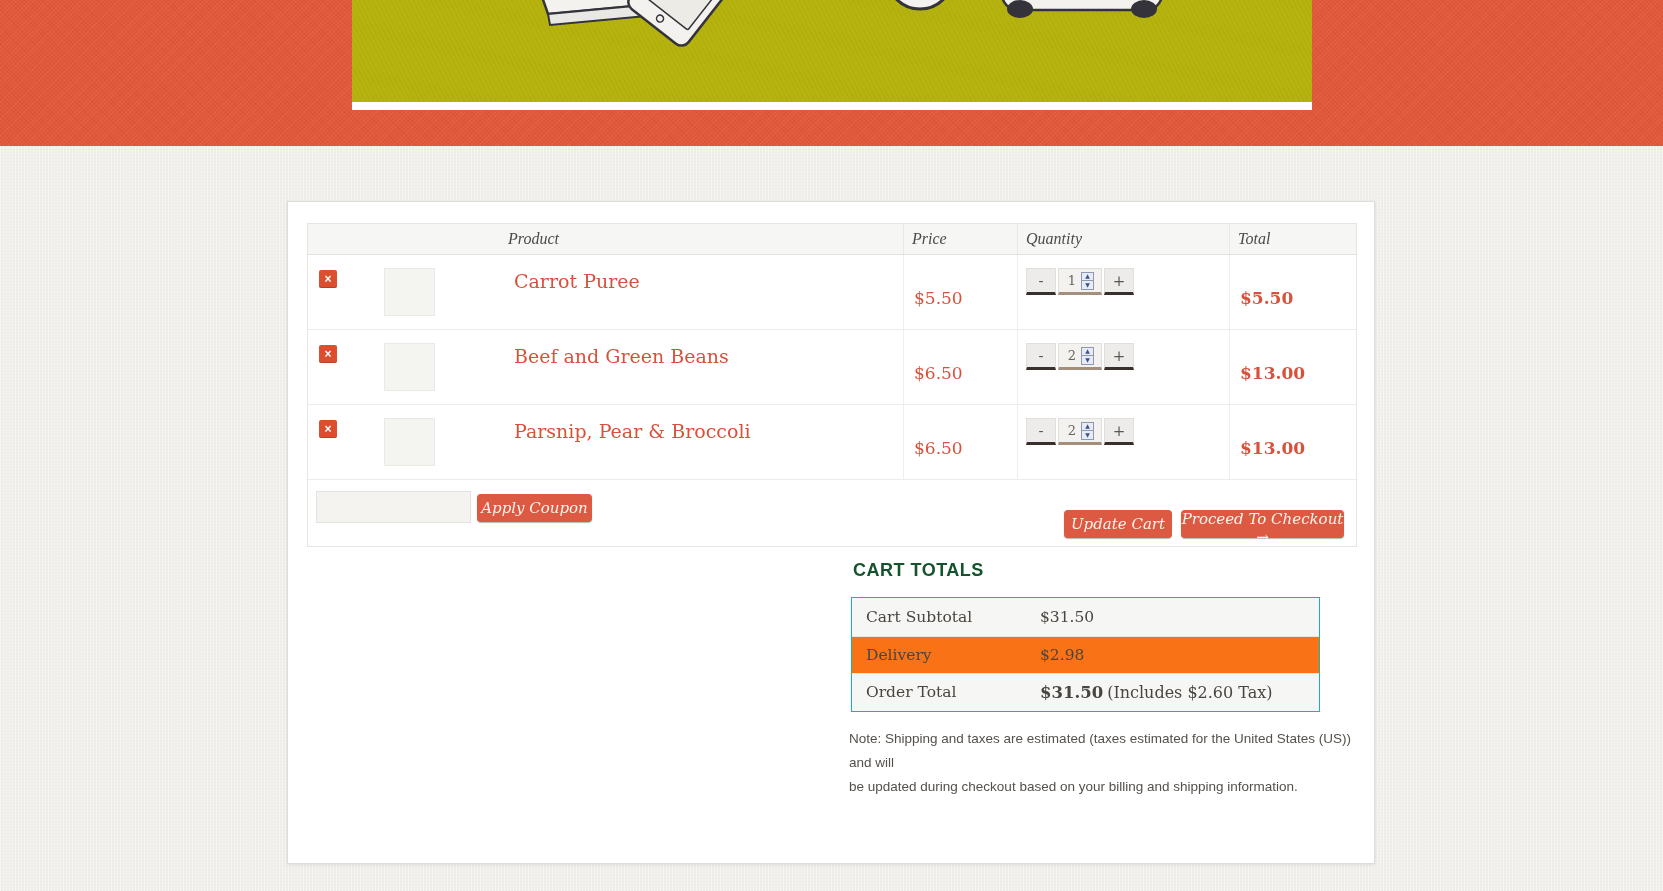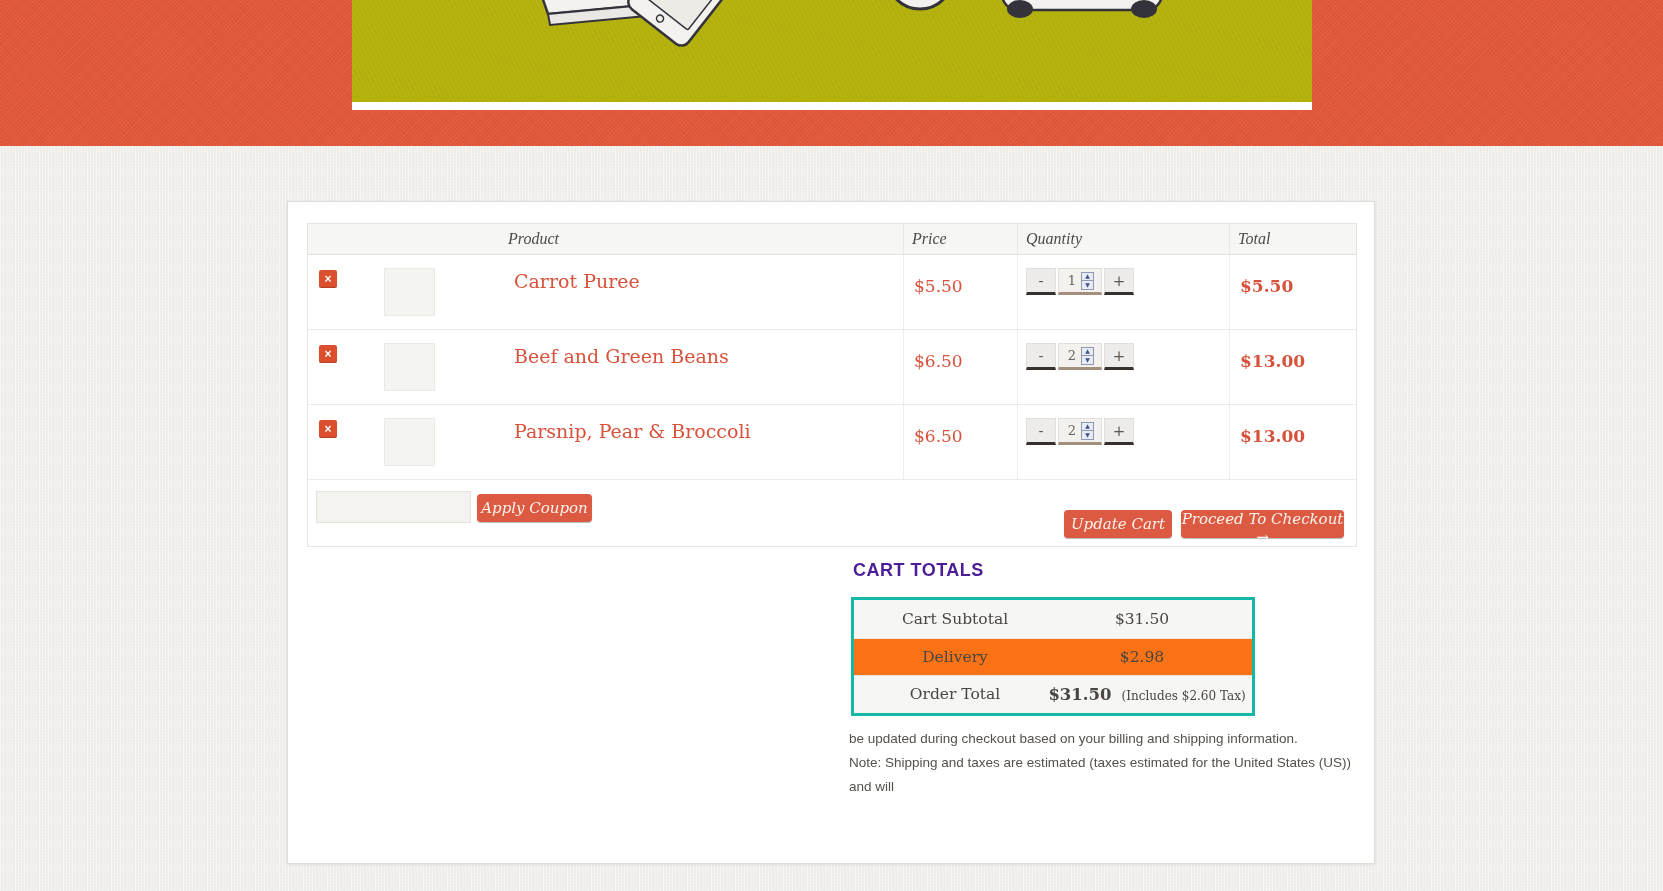--- a/index.html
+++ b/index.html
@@ -55,21 +55,21 @@
     margin-left:11px; margin-top:2px; width:18px; height:18px; flex:0 0 auto;
     background:#dc4f2e; color:#fff; border:none; border-radius:2px;
     font:bold 12px/16px "Liberation Sans", sans-serif; cursor:pointer;
     box-shadow:inset 0 -1px 0 rgba(0,0,0,.18);
   }
   .thumb { margin-left:47px; width:51px; height:48px; background:#f4f4f1; border:1px solid #eae9e6; cursor:pointer; }
   .pname {
     margin-left:79px; margin-top:2px; font-size:19px;
     color:#d8513b; text-decoration:none; cursor:pointer; white-space:nowrap;
   }
-  .money { padding-left:10px; font-size:17px; color:#d8513b; margin-top:8px; display:inline-block; }
+  .money { padding-left:10px; font-size:17px; color:#d8513b; margin-top:20px; display:inline-block; }
   .money.em { font-weight:bold; }
   .stepper { display:flex; align-items:flex-start; margin-left:8px; }
   .step {
     width:30px; height:27px; background:#edecea; border:1px solid #e0dfdc; border-bottom:3px solid #38302c;
     color:#5f5650; font:15px "DejaVu Serif", serif; cursor:pointer;
   }
   .step.minus { margin-right:2px; }
   .step.plus  { margin-left:2px; }
   .qbox {
     width:44px; height:27px; background:#f3f2ef; border:1px solid #e0dfdc; border-bottom:3px solid #a38f7b;
@@ -92,30 +92,30 @@
     font-style:italic; font-family:"DejaVu Serif", serif; font-size:15px;
     box-shadow:0 1px 1px rgba(0,0,0,.28); cursor:pointer;
   }
   .apply-btn   { position:absolute; left:169px; top:14px; width:115px; height:28px; }
   .update-btn  { position:absolute; left:756px; top:30px; width:108px; height:28px; }
   .proceed-btn { position:absolute; left:873px; top:30px; width:163px; height:28px; }
 
   
   .totals-heading {
     position:absolute; left:565px; top:358px;
-    font:bold 18px "Liberation Sans", sans-serif; letter-spacing:.5px; color:#4c1d95;
-  }
-  .totals-table { position:absolute; left:563px; top:395px; width:404px; border:3px solid #14b8a6;text-align:center; }
+    font:bold 18px "Liberation Sans", sans-serif; letter-spacing:.5px; color:#14532d;
+  }
+  .totals-table { position:absolute; left:563px; top:395px; width:469px; border:1px solid #14b8a6; }
   .totals-row { display:grid; grid-template-columns:188px 1fr; height:37.6px; align-items:center; border-top:1px solid #e7e6e3; background:#f97316; }
   .totals-row:first-child { border-top:none; }
   .totals-row.alt { background:#f6f6f4; }
   .tlabel { padding-left:14px; font-size:15.5px; color:#4a4540; }
   .tvalue { font-size:15.5px; color:#4a4540; }
   .tvalue .amt.em { font-weight:bold; font-size:16.5px; }
-  .tvalue .sfx { font-size:12px; margin-left:10px; }
+  .tvalue .sfx { font-size:16px; margin-left:4px; }
 
   .note { position:absolute; left:561px; top:525px; width:520px; font:13.5px "Liberation Sans", sans-serif; color:#54504b; }
   .note .note-line { display:block; line-height:24px; }
 </style>
 </head>
 <body>
 
 <div class="top-band">
   <div class="banner">
     <div class="banner-green">
@@ -269,16 +269,16 @@
 
   <div class="totals-row alt">
     <div class="tlabel">Order Total</div>
     <div class="tvalue">
       <span class="amt em">$31.50</span><span class="sfx">(Includes $2.60 Tax)</span>
     </div>
   </div>
 </div>
 
   <div class="note" id="note-host">
+      <span class="note-line">Note: Shipping and taxes are estimated (taxes estimated for the United States (US)) and will</span>
       <span class="note-line">be updated during checkout based on your billing and shipping information.</span>
-      <span class="note-line">Note: Shipping and taxes are estimated (taxes estimated for the United States (US)) and will</span>
     </div>
 </div>
 
 </body></html>

